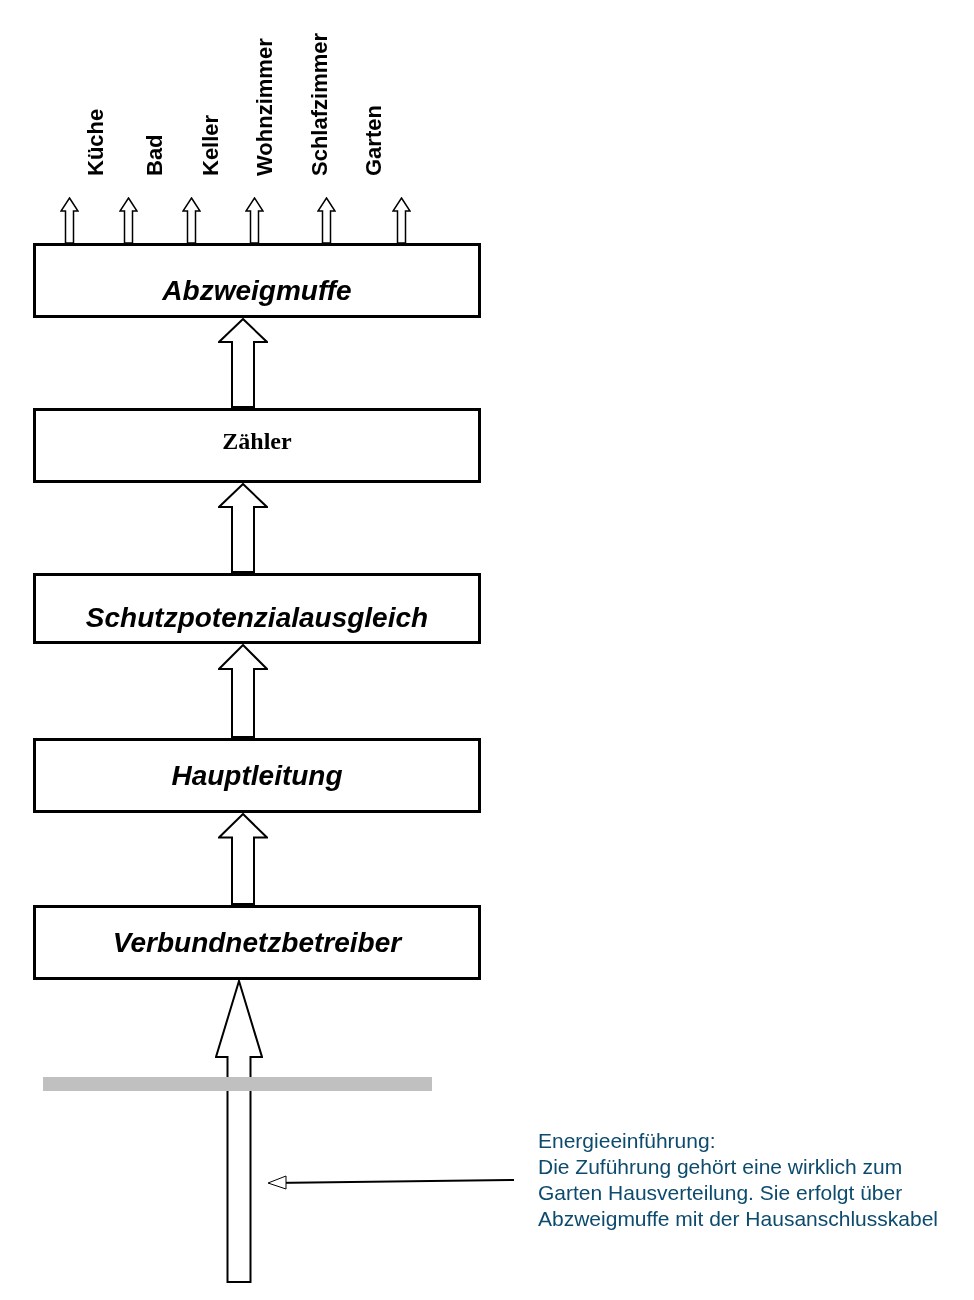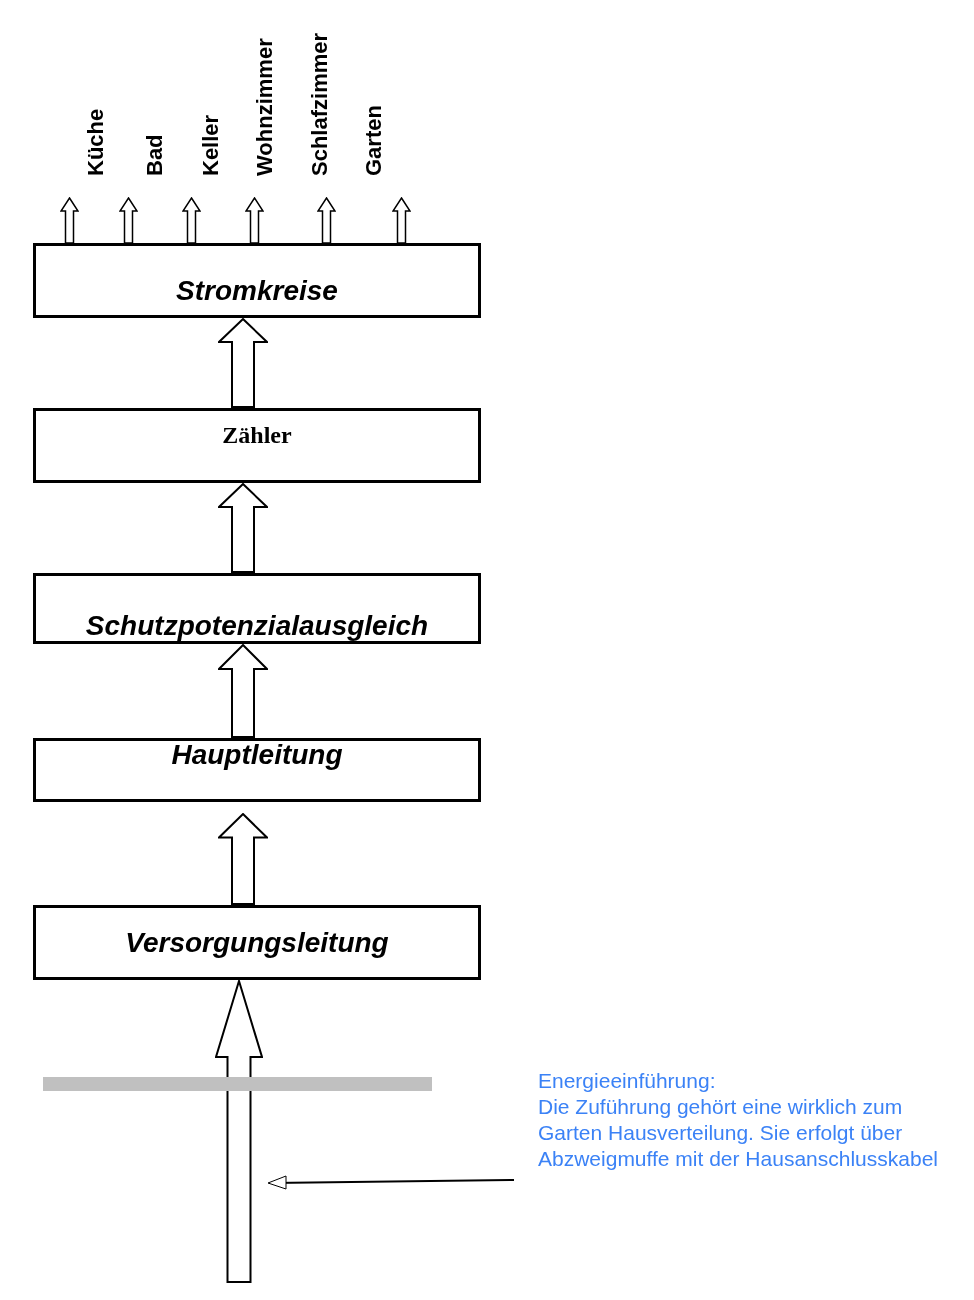--- a/index.html
+++ b/index.html
@@ -31,22 +31,22 @@
   }
   .arrow { position:absolute; }
   .arrow polygon { fill:#ffffff; stroke:#000000; }
   
   .ground-bar {
     position:absolute; left:43px; top:1077px; width:389px; height:14px;
     background:#c0c0c0; z-index:5;
   }
   
   .note {
-    position:absolute; left:538px; top:1068px; width:432px;
-    font:21px/26px "Liberation Sans", sans-serif; color:#3b82f6;
+    position:absolute; left:538px; top:1128px; width:432px;
+    font:21px/26px "Liberation Sans", sans-serif; color:#0c4a6e;
   }
   .note div { white-space:nowrap; }
 </style>
 </head>
 <body>
 
 <div class="canvas">
 
   <div class="circuit" style="left:86px">Küche</div>
   <div class="circuit" style="left:145px">Bad</div>
@@ -68,37 +68,37 @@
       <polygon stroke-width="1.5" points="9.5,1 18,14 13.5,14 13.5,46 5.5,46 5.5,14 1,14"></polygon>
     </svg>
   <svg class="arrow" style="left:317px;top:197px" width="19" height="47" viewBox="0 0 19 47">
       <polygon stroke-width="1.5" points="9.5,1 18,14 13.5,14 13.5,46 5.5,46 5.5,14 1,14"></polygon>
     </svg>
   <svg class="arrow" style="left:392px;top:197px" width="19" height="47" viewBox="0 0 19 47">
       <polygon stroke-width="1.5" points="9.5,1 18,14 13.5,14 13.5,46 5.5,46 5.5,14 1,14"></polygon>
     </svg>
 
   <div class="box" style="top:243px;height:75px">
-    <span class="lbl" style="padding-top:31px">Stromkreise</span>
+    <span class="lbl" style="padding-top:31px">Abzweigmuffe</span>
   </div>
 
   <div class="box" style="top:408px;height:75px">
-    <span class="lbl lbl-serif" style="padding-top:12px">Zähler</span>
+    <span class="lbl lbl-serif" style="padding-top:18px">Zähler</span>
   </div>
 
   <div class="box" style="top:573px;height:71px">
-    <span class="lbl" style="padding-top:36px">Schutzpotenzialausgleich</span>
+    <span class="lbl" style="padding-top:28px">Schutzpotenzialausgleich</span>
   </div>
 
-  <div class="box" style="top:738px;height:64px;">
+  <div class="box" style="top:738px;height:75px;align-items:center">
     <span class="lbl">Hauptleitung</span>
   </div>
 
   <div class="box" style="top:905px;height:75px;align-items:center">
-    <span class="lbl">Versorgungsleitung</span>
+    <span class="lbl">Verbundnetzbetreiber</span>
   </div>
 
   <svg class="arrow" style="left:218px;top:318px" width="50" height="90" viewBox="0 0 50 90" preserveAspectRatio="none">
       <polygon stroke-width="2" points="25,1 49,24 36,24 36,89 14,89 14,24 1,24"></polygon>
     </svg>
   <svg class="arrow" style="left:218px;top:483px" width="50" height="90" viewBox="0 0 50 90" preserveAspectRatio="none">
       <polygon stroke-width="2" points="25,1 49,24 36,24 36,89 14,89 14,24 1,24"></polygon>
     </svg>
   <svg class="arrow" style="left:218px;top:644px" width="50" height="94" viewBox="0 0 50 90" preserveAspectRatio="none">
       <polygon stroke-width="2" points="25,1 49,24 36,24 36,89 14,89 14,24 1,24"></polygon>

